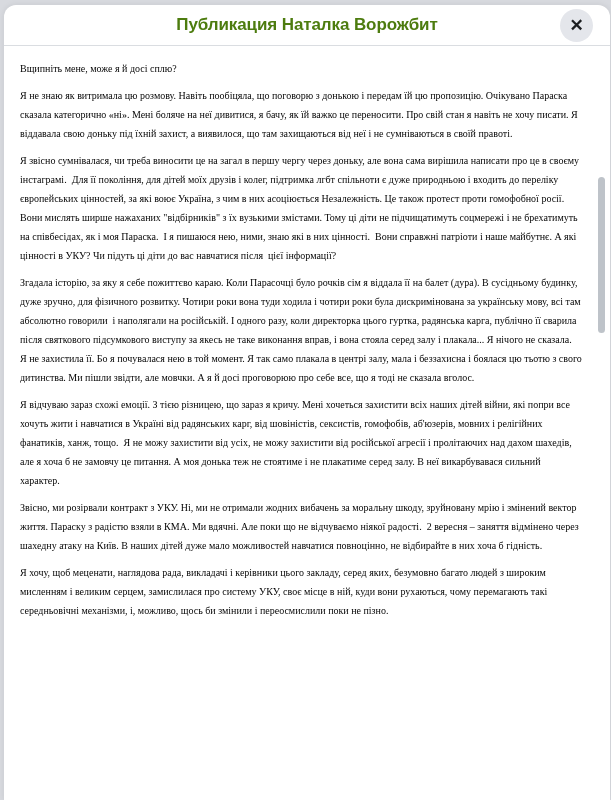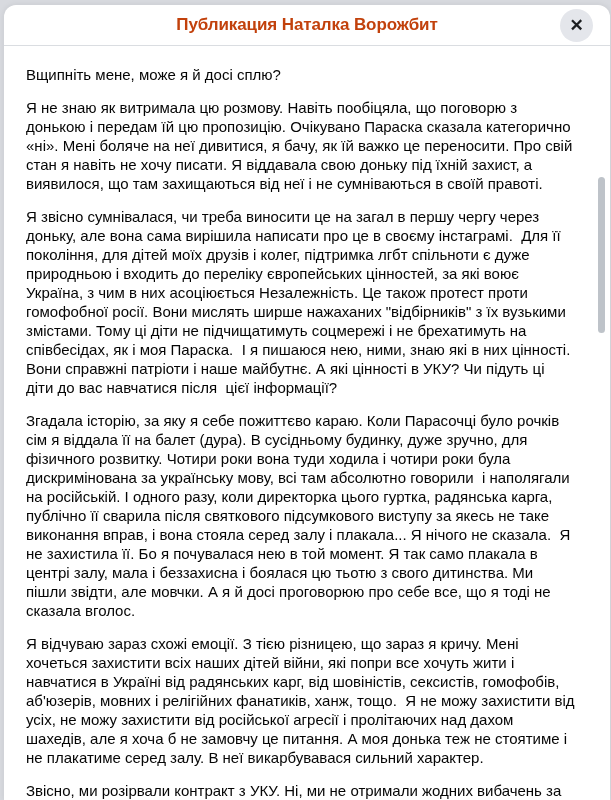--- a/index.html
+++ b/index.html
@@ -22,21 +22,21 @@
     position: relative;
     height: 40px;
     display: flex;
     align-items: center;
     justify-content: center;
     border-bottom: 1px solid #dadde1;
   }
   .modal-title {
     font-size: 17px;
     font-weight: 700;
-    color: #c2410c;
+    color: #4d7c0f;
     letter-spacing: -0.1px;
     white-space: nowrap;
   }
   .close-button {
     position: absolute;
     right: 17px;
     top: 4px;
     width: 33px; height: 33px;
     border-radius: 50%;
     background: #e4e6eb;
@@ -55,25 +55,26 @@
     transform: translateY(-0.5px);
   }
   .modal-body {
     position: relative;
     height: calc(100% - 41px);
     overflow: hidden;
     padding: 5px 20px 16px 8px;
     box-sizing: border-box;
   }
   .para {
-    font-size: 15px;
+    font-size: 10px;
     line-height: 19px;
     color: #050505;
-    margin: 14px;
+    margin: 8px;
     white-space: pre-wrap;
+    font-family: Liberation Serif, serif;
   }
   .scrollbar-thumb {
     position: absolute;
     right: 5px;
     top: 172px;
     width: 7px;
     height: 156px;
     border-radius: 4px;
     background: #bec3c9;
   }

